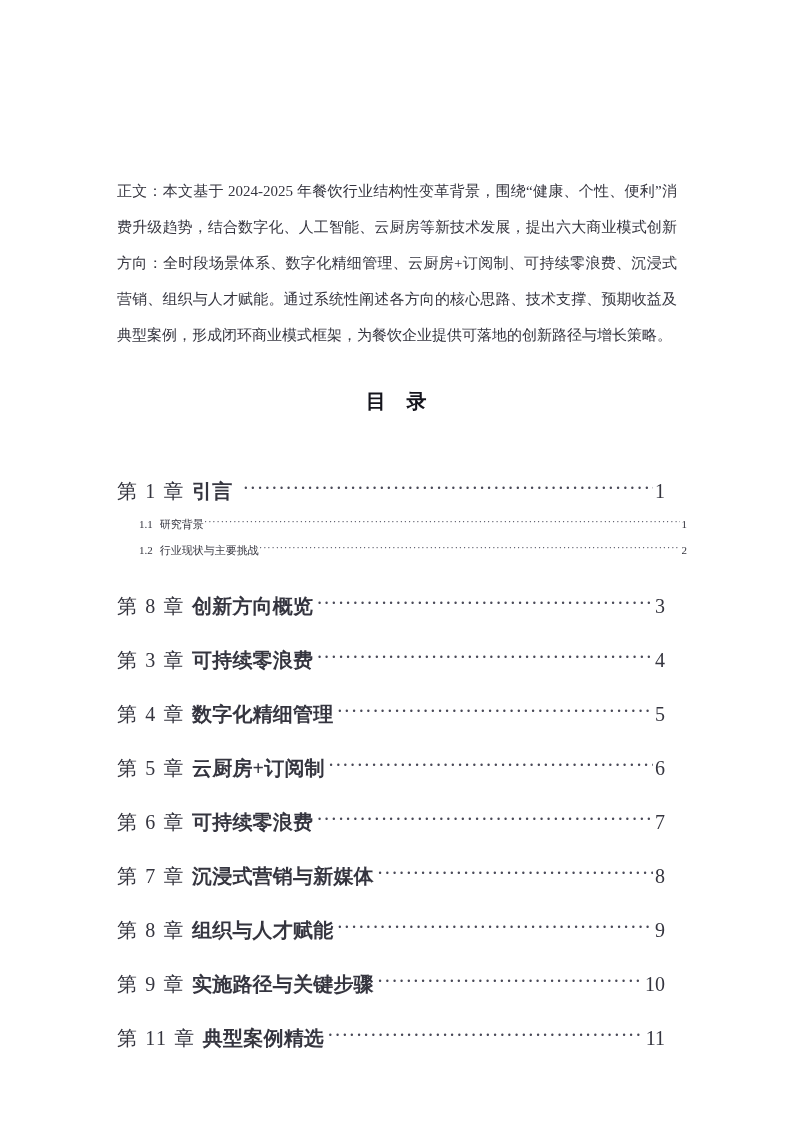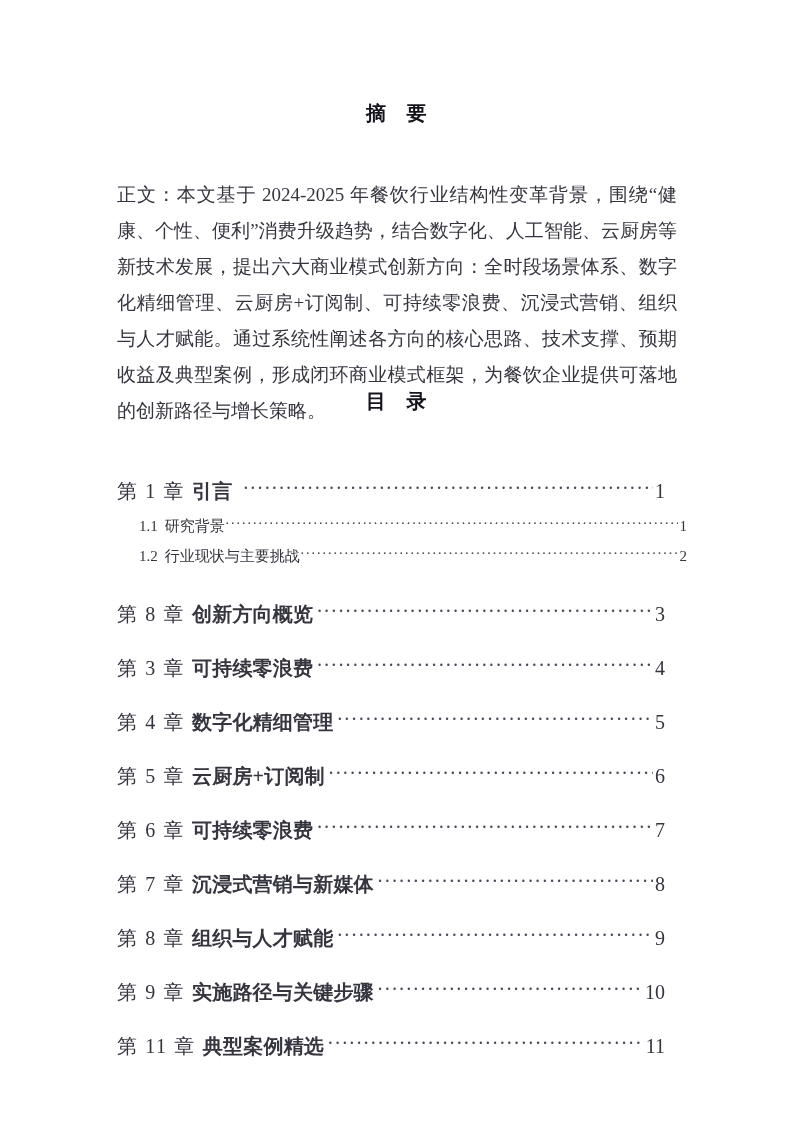--- a/index.html
+++ b/index.html
@@ -32,21 +32,21 @@
 
   #abstract-heading { position: absolute; left: 0; right: 0; top: 100px; }
   #toc-heading      { position: absolute; left: 0; right: 0; top: 388px; }
 
   
   #abstract-body {
     position: absolute;
     left: 117px;
     top: 158px;
     width: 560px;
-    font-size: 19px;
+    font-size: 15px;
     line-height: 36px;
     text-align: justify;
     text-justify: inter-ideograph;
     color: #35353f;
   }
 
   
   #toc-list {
     position: absolute;
     left: 117px;
@@ -71,21 +71,21 @@
     letter-spacing: 0.2px;
     font-weight: bold;
   }
   .toc-row.level-1 .toc-num {
     letter-spacing: 1.6px;
     margin-right: 7px;
   }
 
   
   .toc-row.level-2 {
-    font-size: 15px;
+    font-size: 11px;
     padding-left: 22px;
     margin-bottom: 11px;
   }
   .toc-row.level-2 .toc-num {
     margin-right: 7px;
   }
 
   
   .toc-row.level-1.has-children { margin-bottom: 12px; }
   .toc-row.level-2.last-child   { margin-bottom: 35px; }
@@ -115,23 +115,20 @@
     flex: 0 0 auto;
     padding-left: 1px;
     color: #35353f;
   }
 </style>
 </head>
 <body>
 
 <div class="page">
 
-  <div class="section-heading" id="abstract-heading">
-    <span>摘</span><span class="gap"></span><span>要</span>
-  </div>
 
   <p id="abstract-body">正文：本文基于 2024-2025 年餐饮行业结构性变革背景，围绕“健康、个性、便利”消费升级趋势，结合数字化、人工智能、云厨房等新技术发展，提出六大商业模式创新方向：全时段场景体系、数字化精细管理、云厨房+订阅制、可持续零浪费、沉浸式营销、组织与人才赋能。通过系统性阐述各方向的核心思路、技术支撑、预期收益及典型案例，形成闭环商业模式框架，为餐饮企业提供可落地的创新路径与增长策略。</p>
 
   <div class="section-heading" id="toc-heading">
     <span>目</span><span class="gap"></span><span>录</span>
   </div>
 
   <div id="toc-list">
       <div class="toc-row level-1 has-children wide-gap">
         <span class="toc-num">第 1 章</span>

